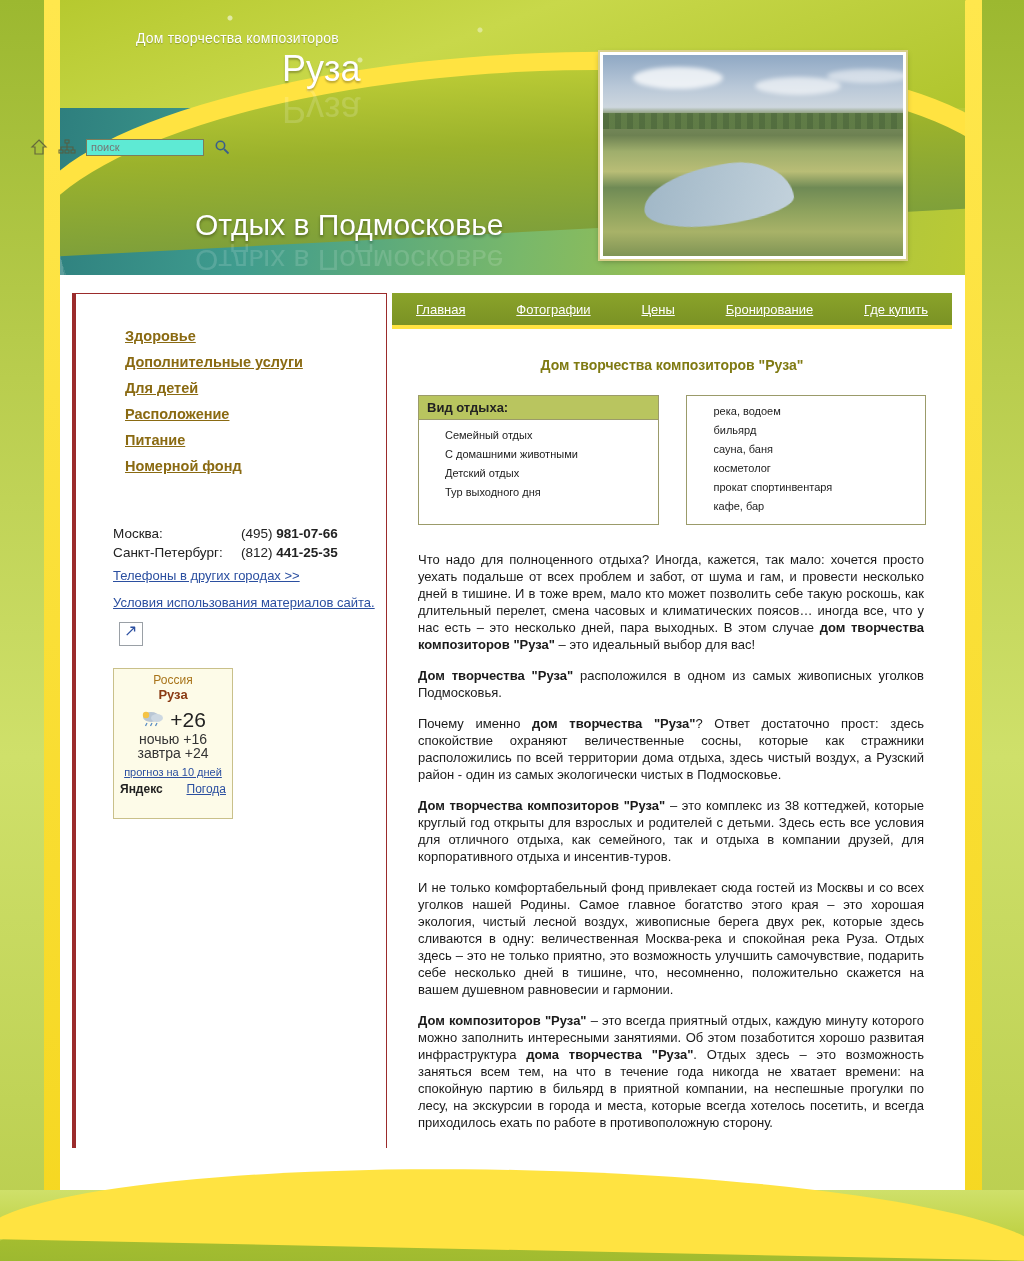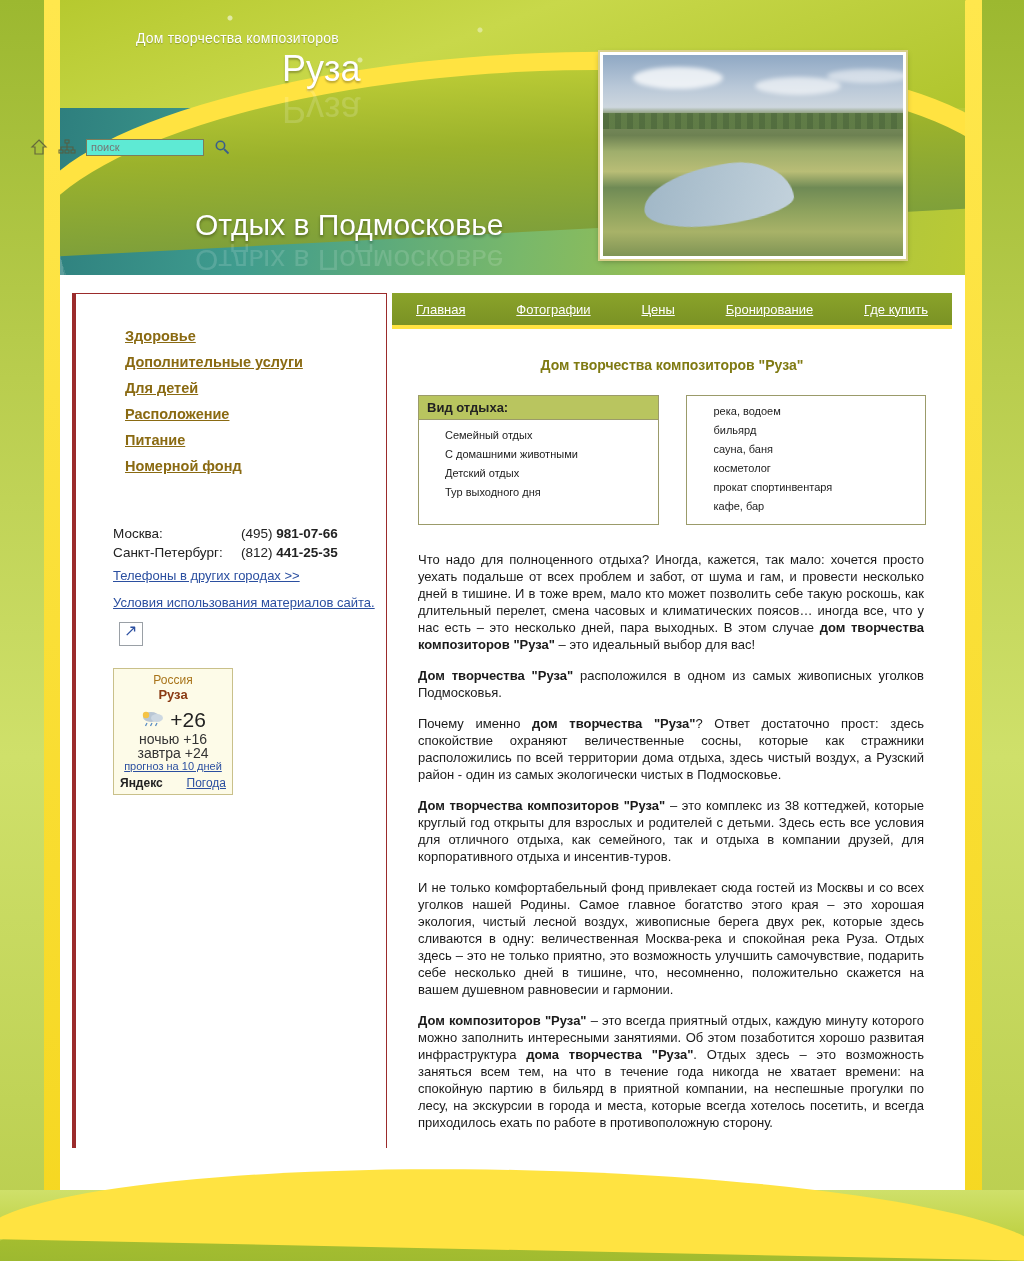--- a/index.html
+++ b/index.html
@@ -168,28 +168,28 @@
   .ext-box {
     margin: 12px 0 0 46px; width: 24px; height: 24px; border: 1px solid #9aa0a6; background:#fff;
     position: relative;
   }
   .ext-box:after {
     content: "↗"; position:absolute; left: 4px; top: -2px; font-size: 16px; color: #2b4fa0;
   }
 
   .weather {
     margin: 22px 0 0 40px; width: 120px; border: 1px solid #c9c08a;
-    background: #fdfbe8; text-align: center; padding: 4px 0 4px;
+    background: #fdfbe8; text-align: center; padding: 4px 0 22px;
   }
   .weather .w-city { color: #a8741a; font-size: 12px; }
   .weather .w-town { color: #8a3b14; font-size: 13px; font-weight: bold; margin-bottom: 6px; }
   .weather .w-temp { font-size: 21px; color: #222; display:flex; align-items:center; justify-content:center; gap:4px;}
   .weather .w-icon { font-size: 15px; }
   .weather .w-small { font-size: 14px; color: #333; line-height: 14px; }
-  .weather .w-forecast { font-size: 11px; color: #2b4fa0; text-decoration: underline; margin-top: 0; display:block;}
+  .weather .w-forecast { font-size: 11px; color: #2b4fa0; text-decoration: underline; margin-top: 6px; display:block;}
   .weather .w-footer { display:flex; justify-content:space-between; padding: 4px 6px 0; font-size: 12px; }
   .weather .w-yandex { color:#222; font-weight:bold; }
   .weather .w-pogoda { color:#2b4fa0; text-decoration: underline; }
 
   
   .right-col { position: absolute; left: 332px; top: 18px; width: 560px; }
   .navbar {
     width: 560px; height: 36px; background: linear-gradient(180deg,#8aa32a,#7a9224);
     border-bottom: 4px solid #ffe341;
     display: flex; align-items: center; justify-content: space-between;

